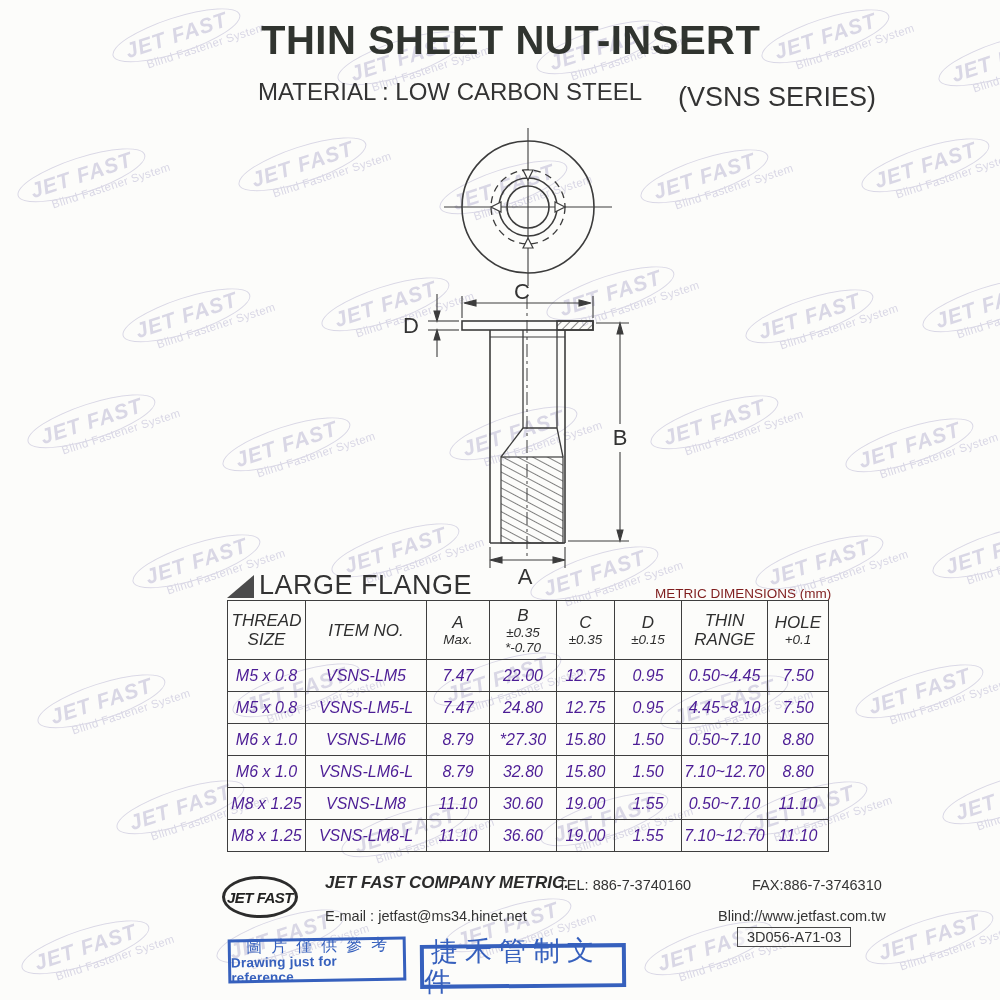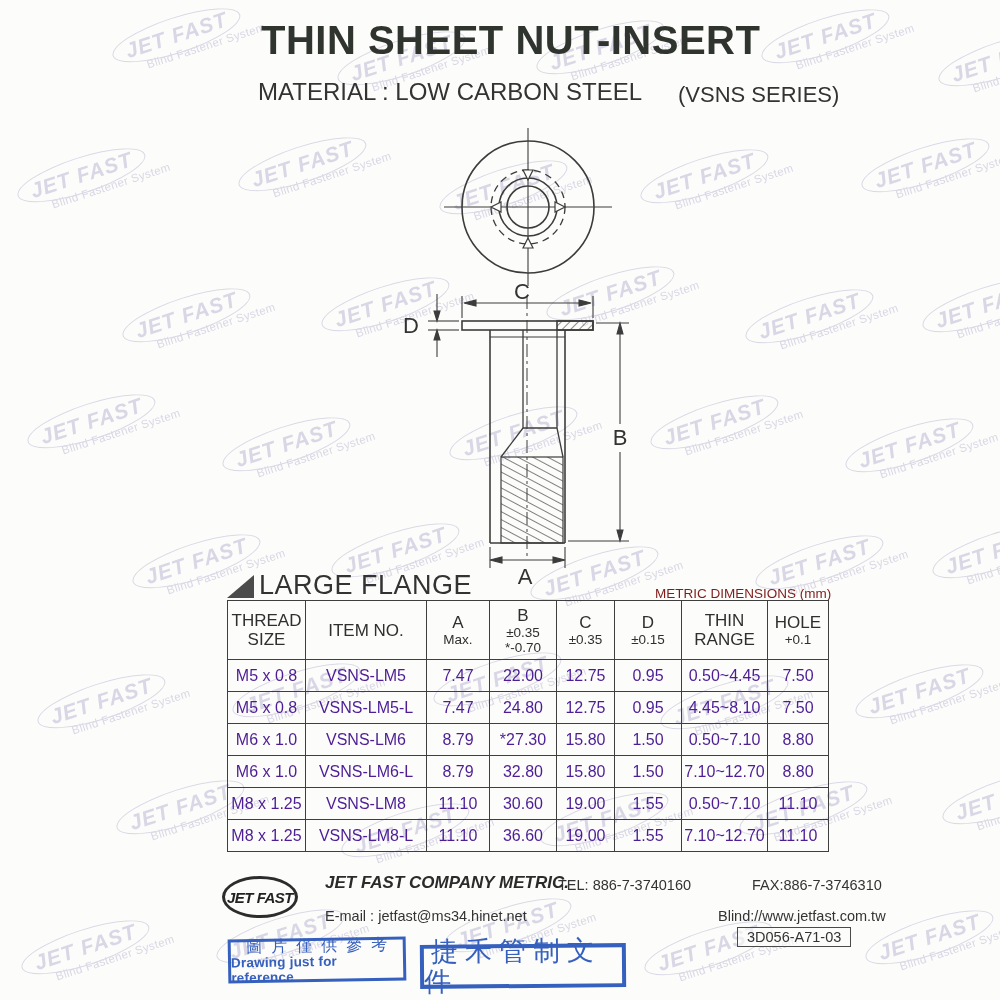--- a/index.html
+++ b/index.html
@@ -12,28 +12,28 @@
   #watermarks{position:absolute; inset:0; z-index:0; pointer-events:none;}
   .wm{position:absolute; transform:rotate(-18deg); color:#c4c1d9; opacity:.62; white-space:nowrap;}
   .wm-oval{display:inline-block; border:1.5px solid currentColor; border-radius:50%;
            padding:5px 13px; font-style:italic; font-size:21px; letter-spacing:1px; font-weight:bold;}
   .wm-tag{display:block; font-size:11.5px; margin-top:-5px; margin-left:30px; letter-spacing:.4px;}
   
   .content{position:absolute; inset:0; z-index:1;}
   .abs{position:absolute;}
   .title{font-size:40px; font-weight:600; letter-spacing:.5px; color:#30342f;}
   .subline{font-size:24px; font-weight:500; color:#333;}
-  .series{font-size:22px; color:#333;}
+  .series{font-size:27px; color:#333;}
   
   .tri{width:27px; height:23px; background:#4b4b4b;
        clip-path:polygon(100% 0, 100% 100%, 0 100%);}
   .section-title{font-size:27px; font-weight:500; color:#333; letter-spacing:.5px;}
   .units-note{font-size:13.5px; color:#7f1d1d;}
   
-  table.dim{border-collapse:collapse; table-layout:fixed; width:601px; background:transparent;}
+  table.dim{border-collapse:collapse; table-layout:fixed; width:601px; background:transparent;font-style:italic;}
   table.dim th, table.dim td{border:1.7px solid #3e3e3e; text-align:center; vertical-align:middle; padding:0;}
   table.dim th{font-weight:400; height:58px;}
   table.dim td{font-size:16px; height:31px; color:#4c1d95;}
   .th-main{font-size:17px; line-height:19px; color:#2f2f2f;}
   .th-sub{font-size:13.5px; line-height:15px; color:#2f2f2f;}
   
   .logo-oval{width:70px; height:36px; border:3.2px solid #2c2c2c; border-radius:50%;
              display:flex; align-items:center; justify-content:center;}
   .logo-text{font-size:15px; font-weight:bold; font-style:italic; letter-spacing:-.5px; color:#222;}
   .company{font-size:17px; font-weight:bold; font-style:italic; color:#2b2b2b;}

